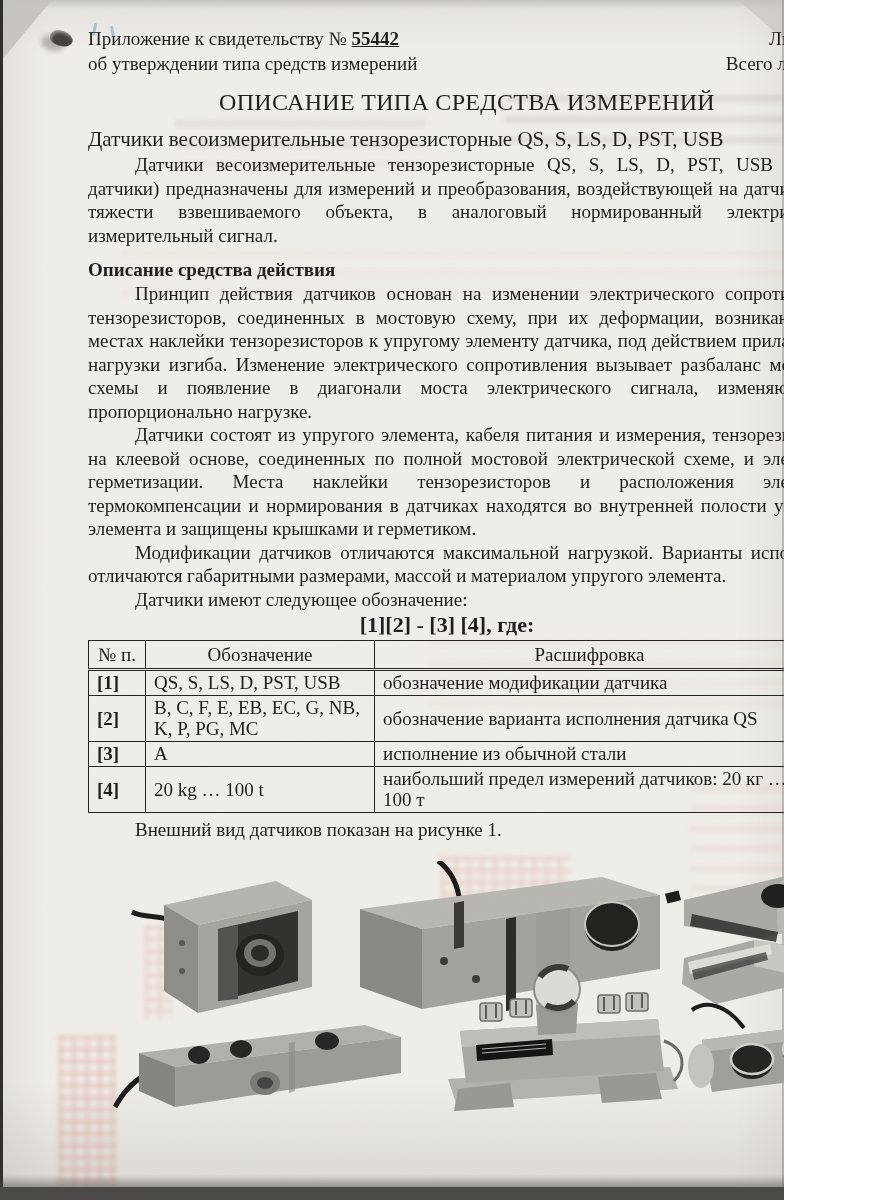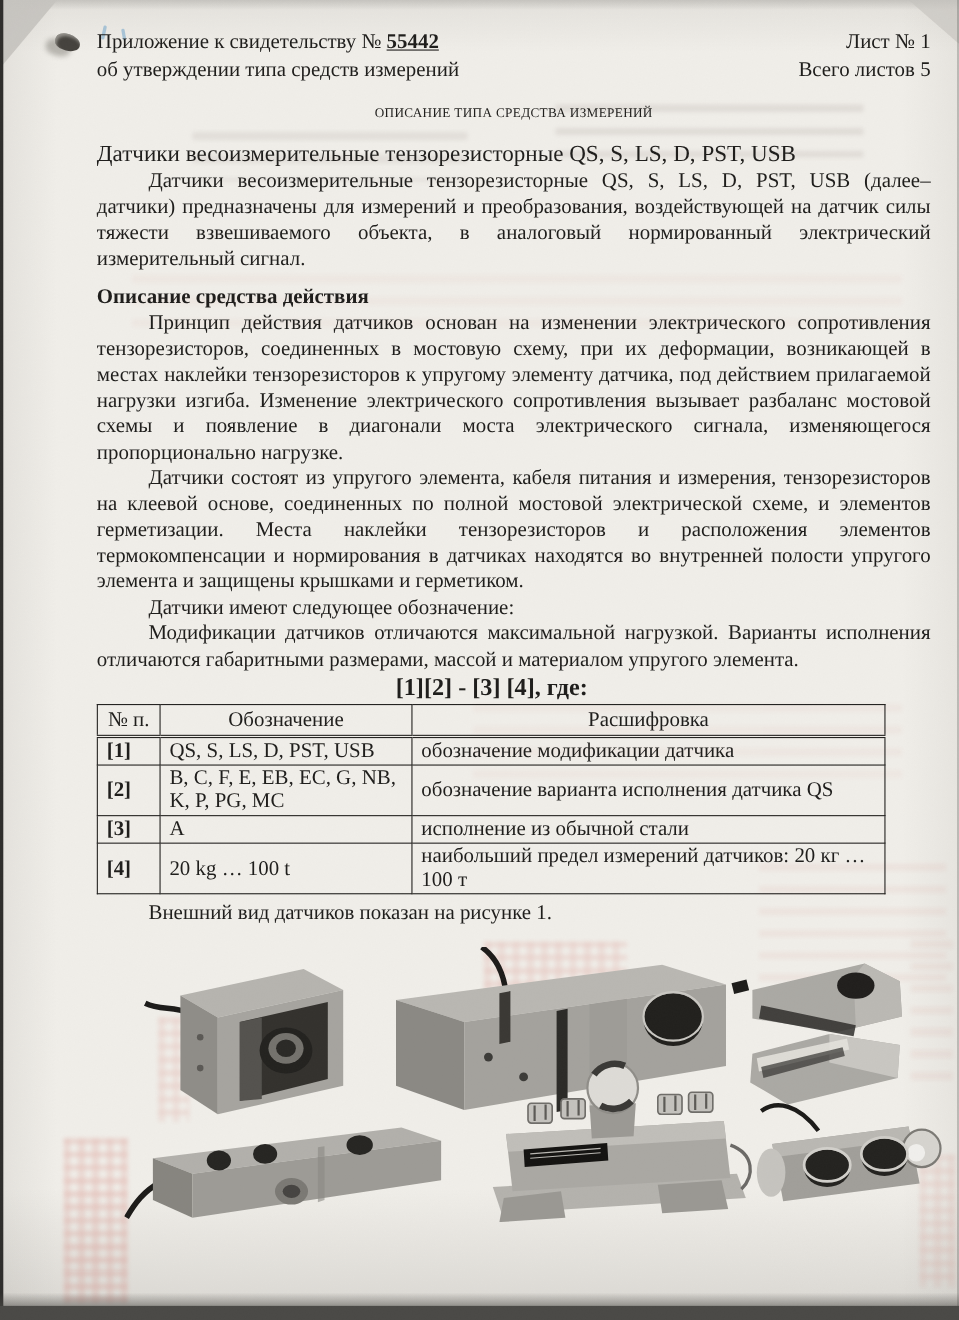--- a/index.html
+++ b/index.html
@@ -1,17 +1,17 @@
 <!DOCTYPE html>
 <html lang="ru"><head>
 <meta charset="utf-8">
 <style>
   html,body{margin:0;padding:0;}
   .scan{
-    position:relative; width:872px; height:1200px; overflow:hidden;
+    position:relative; width:784px; height:1200px; overflow:hidden;
     background:
       linear-gradient(90deg, rgba(120,115,108,.10), rgba(0,0,0,0) 6%, rgba(0,0,0,0) 94%, rgba(120,115,108,.08)),
       linear-gradient(180deg, rgba(150,146,140,.14), rgba(0,0,0,0) 4%, rgba(0,0,0,0) 90%, rgba(110,106,100,.18)),
       #f0eee9;
     font-family:"Liberation Serif","DejaVu Serif",serif;
     color:#1e1d1b;
     text-decoration:underline;
   }
   .noise{position:absolute;inset:0;width:100%;height:100%;pointer-events:none;opacity:.5;}
   
@@ -31,21 +31,21 @@
   .g-gray{background:repeating-linear-gradient(180deg,rgba(150,135,130,.55) 0 7px,rgba(0,0,0,0) 7px 21px);}
   .g-pink{background:repeating-linear-gradient(180deg,rgba(205,115,105,.5) 0 7px,rgba(0,0,0,0) 7px 20px);}
   .g-stamp{background:
     repeating-linear-gradient(180deg,rgba(198,62,50,.55) 0 5px,rgba(0,0,0,0) 5px 12px),
     repeating-linear-gradient(90deg,rgba(198,62,50,.45) 0 6px,rgba(0,0,0,0) 6px 13px);}
   
   .content{position:absolute;left:88px;top:26px;width:758px;}
   .doc-header{display:flex;justify-content:space-between;font-size:19px;line-height:25px;}
   .cert{font-weight:bold;text-decoration:underline;}
   .hdr-right{text-align:right;}
-  .title{margin-top:14px;text-align:center;font-size:12px;line-height:24px;letter-spacing:.3px;}
+  .title{margin-top:14px;text-align:center;font-size:24px;line-height:24px;letter-spacing:.3px;}
   .subtitle{margin-top:12px;font-size:21px;line-height:27px;}
   .section-heading{margin-top:13px;font-size:19px;line-height:24px;font-weight:bold;}
   .sh2{margin-top:11px;}
   p.body{margin:0;font-size:19px;line-height:23.5px;text-align:justify;text-indent:47px;}
   .formula{margin:2px 40px 2px 0;text-align:center;font-weight:bold;font-size:22px;line-height:24px;}
   table.codes{border-collapse:collapse;margin-top:3px;width:717px;font-size:19px;}
   .codes th,.codes td{border:1.4px solid #232220;padding:1px 8px 2px;line-height:21px;vertical-align:middle;}
   .codes th{font-weight:normal;text-align:center;border-bottom:3px double #232220;padding-top:3px;padding-bottom:3px;}
   .codes td.num{width:40px;font-weight:bold;}
   .codes td.desig{width:212px;}
@@ -92,22 +92,22 @@
     </div>
 
     <div class="title">ОПИСАНИЕ ТИПА СРЕДСТВА ИЗМЕРЕНИЙ</div>
     <div class="subtitle">Датчики весоизмерительные тензорезисторные QS, S, LS, D, PST, USB</div>
 
     <p class="body">Датчики весоизмерительные тензорезисторные QS, S, LS, D, PST, USB (далее– датчики) предназначены для измерений и преобразования, воздействующей на датчик силы тяжести взвешиваемого объекта, в аналоговый нормированный электрический измерительный сигнал.</p>
 
     <div class="section-heading sh2">Описание средства действия</div>
     <p class="body">Принцип действия датчиков основан на изменении электрического сопротивления тензорезисторов, соединенных в мостовую схему, при их деформации, возникающей в местах наклейки тензорезисторов к упругому элементу датчика, под действием прилагаемой нагрузки изгиба. Изменение электрического сопротивления вызывает разбаланс мостовой схемы и появление в диагонали моста электрического сигнала, изменяющегося пропорционально нагрузке.</p>
     <p class="body">Датчики состоят из упругого элемента, кабеля питания и измерения, тензорезисторов на клеевой основе, соединенных по полной мостовой электрической схеме, и элементов герметизации. Места наклейки тензорезисторов и расположения элементов термокомпенсации и нормирования в датчиках находятся во внутренней полости упругого элемента и защищены крышками и герметиком.</p>
+    <p class="body">Модификации датчиков отличаются максимальной нагрузкой. Варианты исполнения отличаются габаритными размерами, массой и материалом упругого элемента.</p>
     <p class="body">Датчики имеют следующее обозначение:</p>
-    <p class="body">Модификации датчиков отличаются максимальной нагрузкой. Варианты исполнения отличаются габаритными размерами, массой и материалом упругого элемента.</p>
 
     <div class="formula">[1][2] - [3] [4], где:</div>
 
     <table class="codes">
       <thead>
         <tr>
           <th>№ п.</th>
           <th>Обозначение</th>
           <th>Расшифровка</th>
         </tr>

